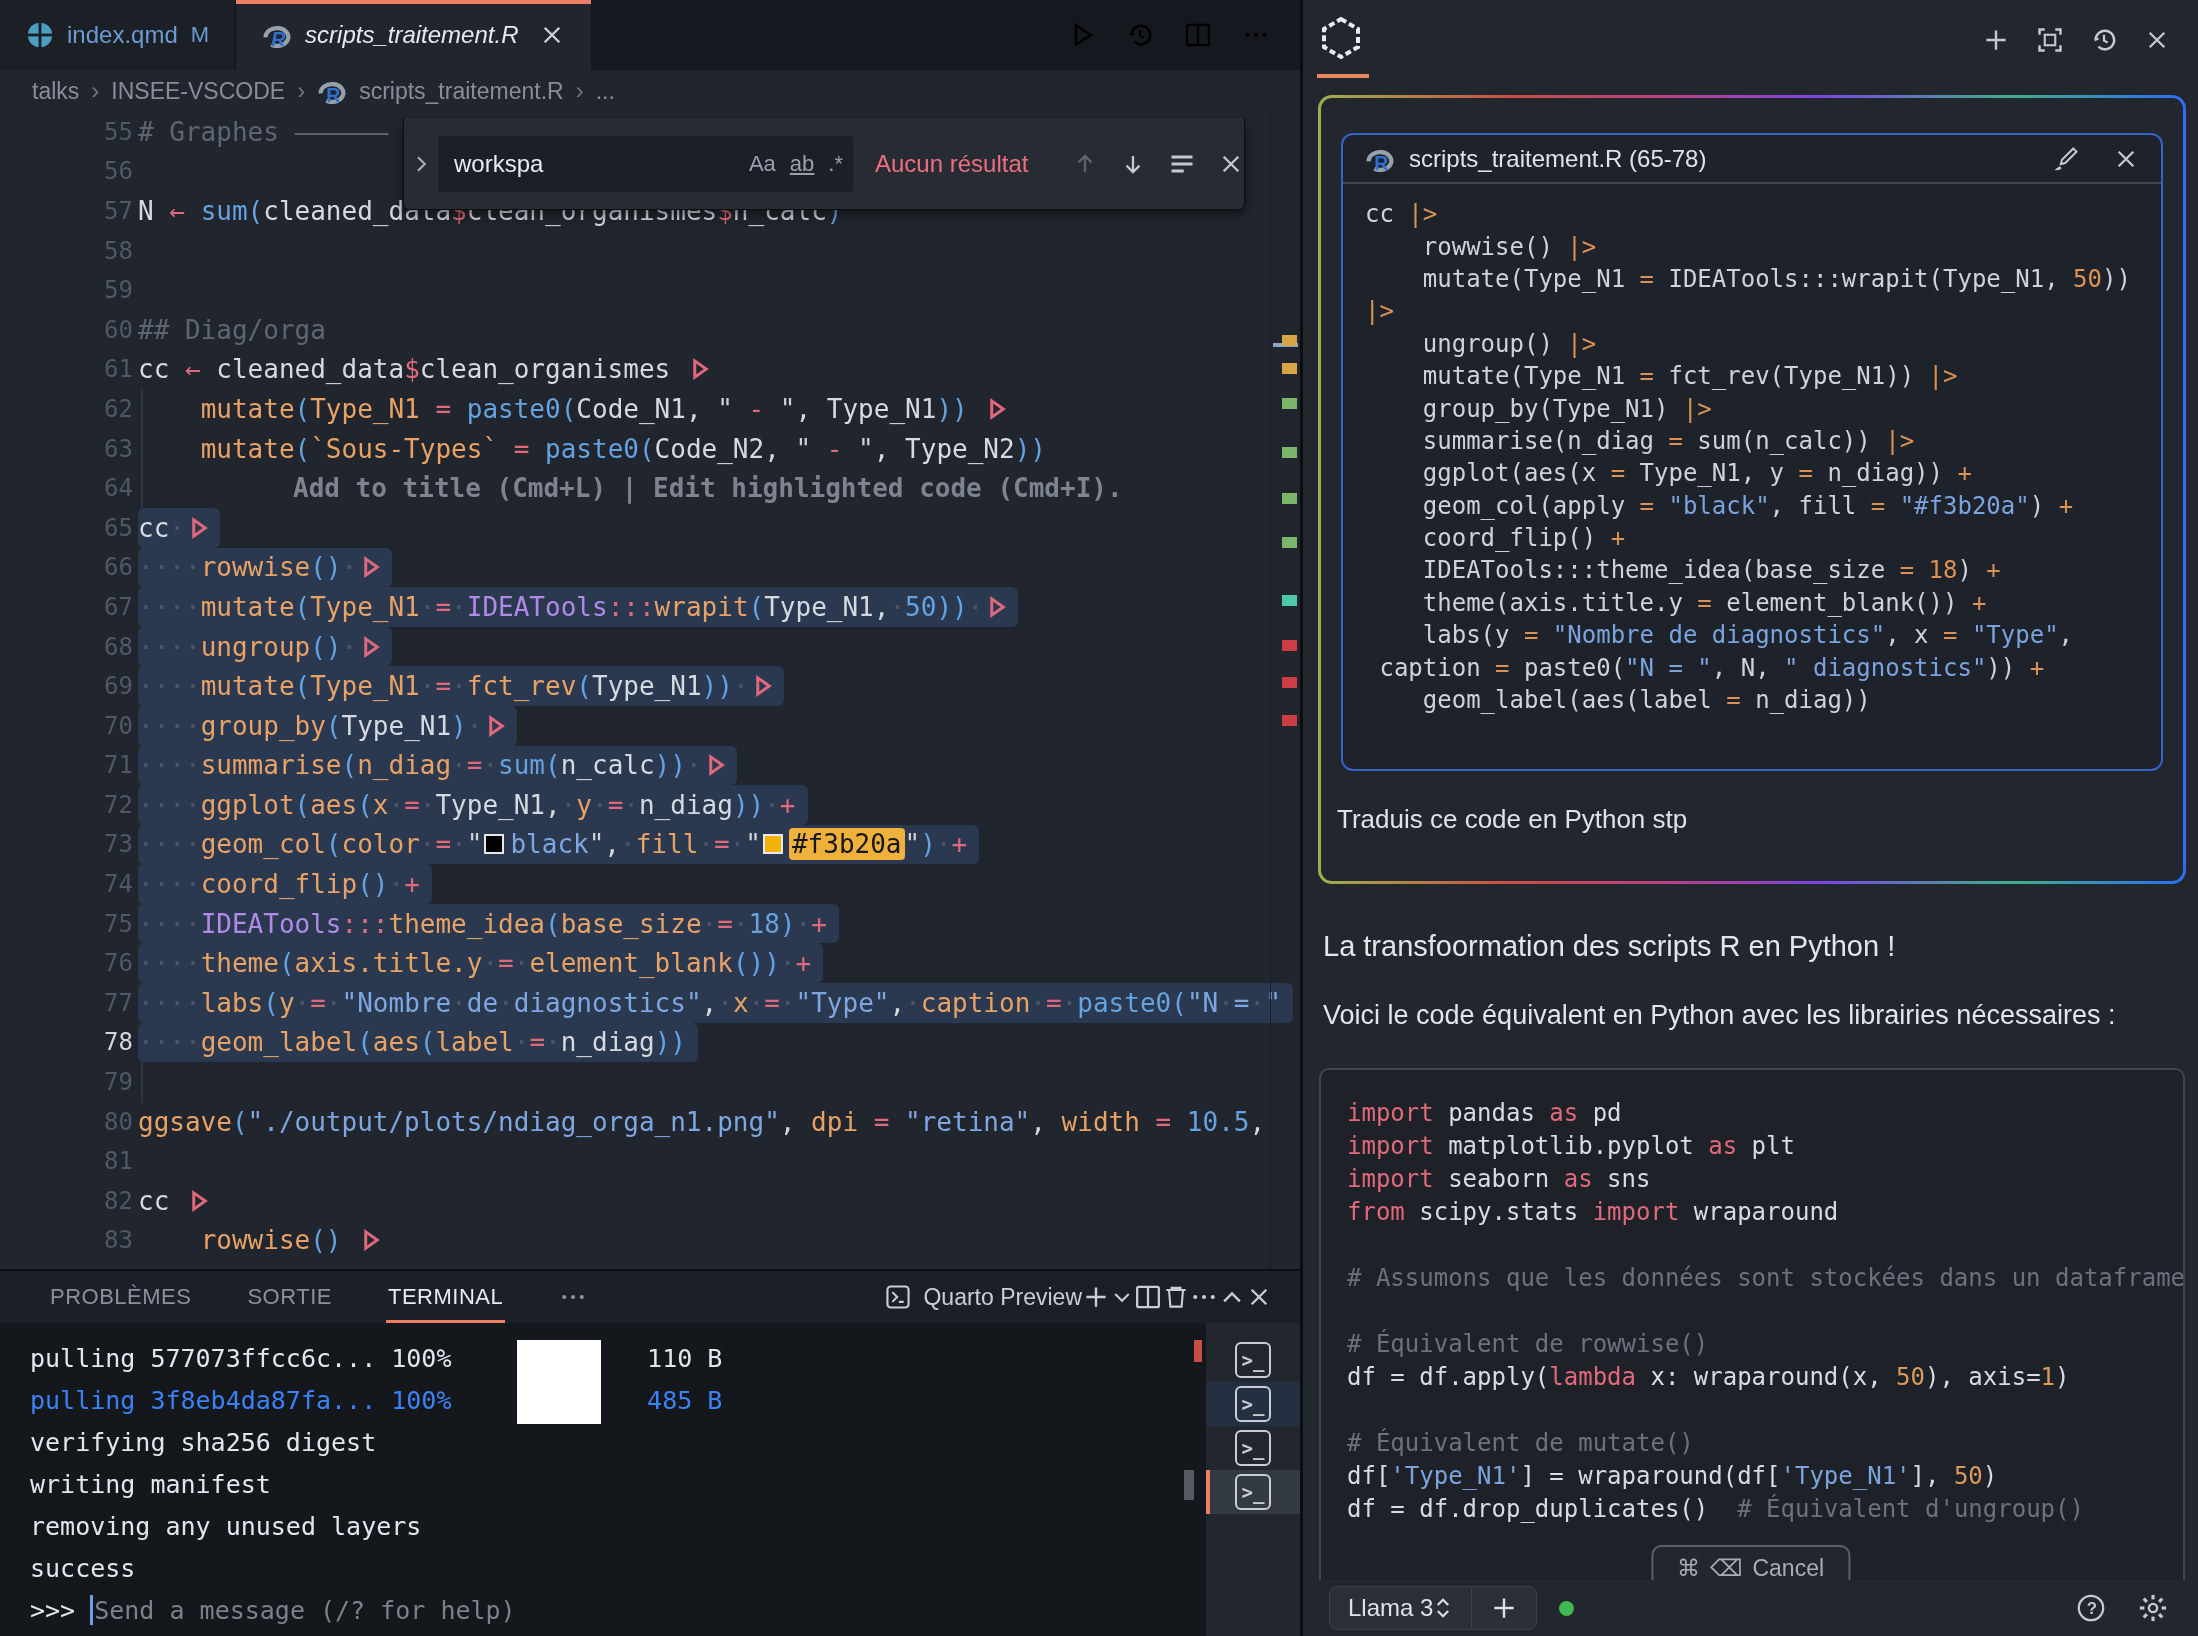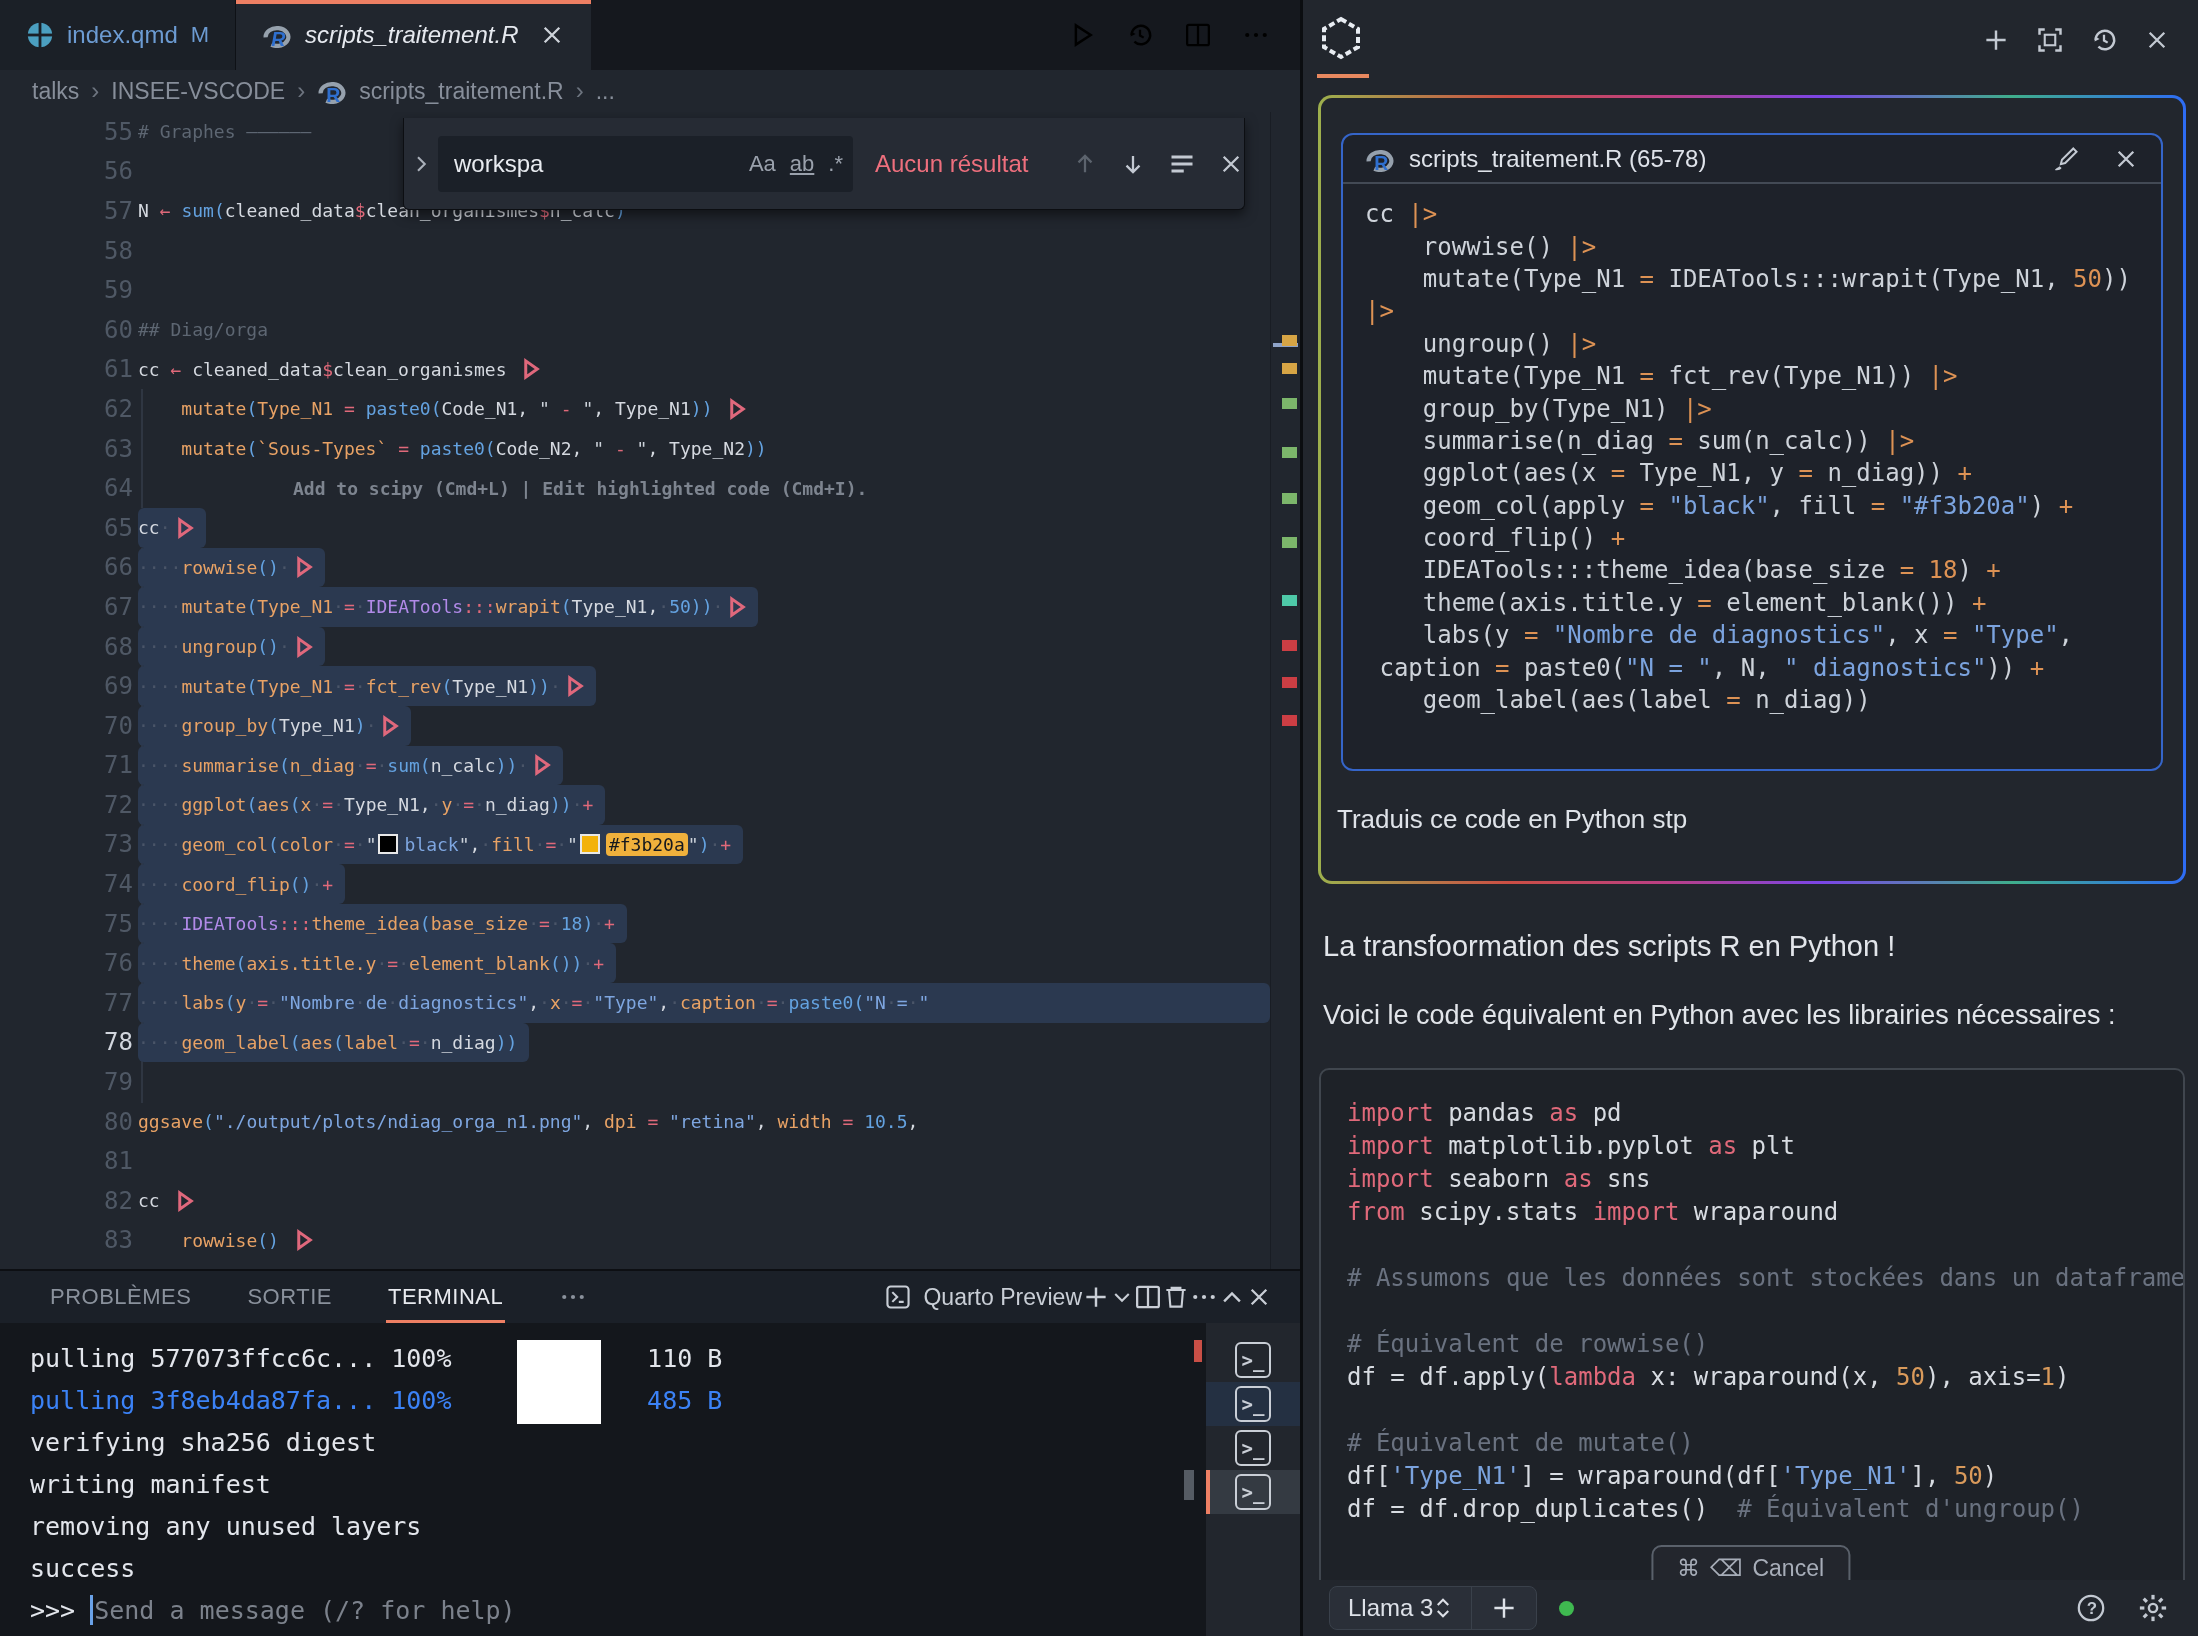--- a/index.html
+++ b/index.html
@@ -19,21 +19,21 @@
   .icon svg { display:block; }
   
   #breadcrumb { height:42px; background:#21262e; display:flex; align-items:center; gap:12px; padding-left:32px; color:#878e9a; font-size:23px; }
   #breadcrumb .sep { color:#6d747f; font-size:24px; }
   
   #editor { position:relative; flex:1; background:#21262e; overflow:hidden; }
   .lines { position:absolute; top:0; left:0; right:30px; }
   .line { height:39.6px; display:flex; align-items:center; position:relative; }
   .ln { flex:0 0 133px; text-align:right; color:#4f5865; font-family:"DejaVu Sans Mono",monospace; font-size:24px; }
   .line.active-ln .ln { color:#d2d6de; }
-  .code { margin-left:5px; font-family:"DejaVu Sans Mono",monospace; font-size:18px; white-space:pre; display:flex; align-items:center; height:100%; }
+  .code { margin-left:5px; font-family:"DejaVu Sans Mono",monospace; font-size:26px; white-space:pre; display:flex; align-items:center; height:100%; }
   .line.sel .code { background:#2b3950; border-radius:6px; padding-right:12px; }
   .line.selfull .code { flex:1; }
   .tw { color:#d5d9e0; } .to { color:#e8a265; } .tb { color:#64a2e0; } .tp { color:#e0697a; }
   .tpu { color:#b18ae8; } .ts { color:#7ea6e0; } .tq { color:#ccd2da; } .tc { color:#5d6672; }
   .tn { color:#64a2e0; } .d { color:#4a5568; }
   .thint { color:#7d848f; font-weight:bold; }
   .hintline { padding-left:155px; }
   .runarrow { margin-left:4px; }
   .swatch { display:inline-block; width:20px; height:20px; border:2px solid #e8e8e8; vertical-align:-2px; margin:0 6px 0 2px; }
   .swb { background:#000; } .swy { background:#f3b20a; }
@@ -218,21 +218,21 @@
             <span class="code"><span class="tw">    </span><span class="to">mutate</span><span class="tb">(</span><span class="to">Type_N1</span><span class="tw"> </span><span class="tp">=</span><span class="tw"> </span><span class="tb">paste0(</span><span class="tw">Code_N1, </span><span class="tq">"</span><span class="tw"> </span><span class="tp">-</span><span class="tw"> </span><span class="tq">"</span><span class="tw">, Type_N1</span><span class="tb">))</span><span class="tw"> </span><svg class="runarrow" width="19" height="22" viewBox="0 0 14 16">
                 <path d="M3.5 2L12 8l-8.5 6z" fill="none" stroke="#e0687c" stroke-width="2.2"></path>
               </svg></span>
           </div>
           <div class="line">
             <span class="ln">63</span>
             <span class="code"><span class="tw">    </span><span class="to">mutate</span><span class="tb">(</span><span class="to">`Sous-Types`</span><span class="tw"> </span><span class="tp">=</span><span class="tw"> </span><span class="tb">paste0(</span><span class="tw">Code_N2, </span><span class="tq">"</span><span class="tw"> </span><span class="tp">-</span><span class="tw"> </span><span class="tq">"</span><span class="tw">, Type_N2</span><span class="tb">))</span></span>
           </div>
           <div class="line">
             <span class="ln">64</span>
-            <span class="code hintline"><span class="thint">Add to scipy (Cmd+L) | Edit highlighted code (Cmd+I).</span></span>
+            <span class="code hintline"><span class="thint">Add to title (Cmd+L) | Edit highlighted code (Cmd+I).</span></span>
           </div>
           <div class="line sel">
             <span class="ln">65</span>
             <span class="code"><span class="tw">cc</span><span class="tw"><span class="d">·</span></span><svg class="runarrow" width="19" height="22" viewBox="0 0 14 16">
                 <path d="M3.5 2L12 8l-8.5 6z" fill="none" stroke="#e0687c" stroke-width="2.2"></path>
               </svg></span>
           </div>
           <div class="line sel">
             <span class="ln">66</span>
             <span class="code"><span class="tw"><span class="d">·</span><span class="d">·</span><span class="d">·</span><span class="d">·</span></span><span class="to">rowwise</span><span class="tb">()</span><span class="tw"><span class="d">·</span></span><svg class="runarrow" width="19" height="22" viewBox="0 0 14 16">

